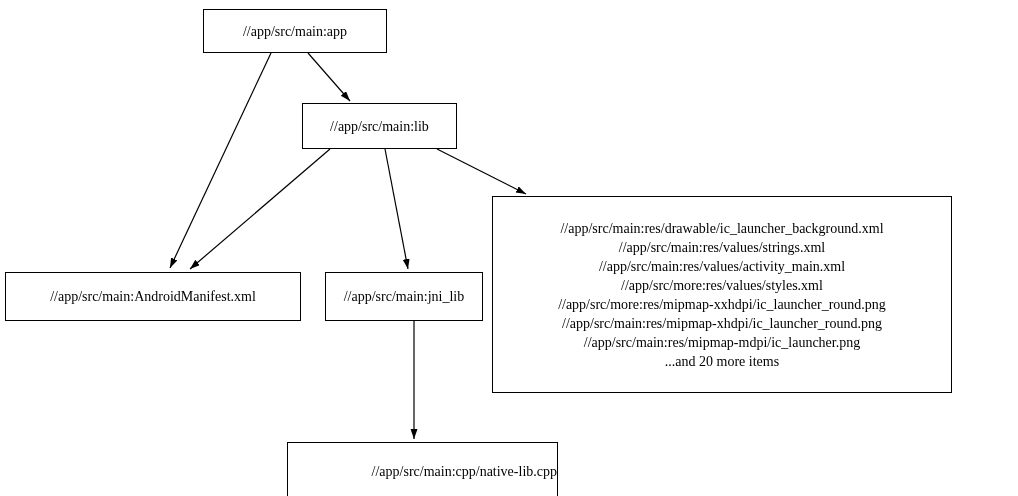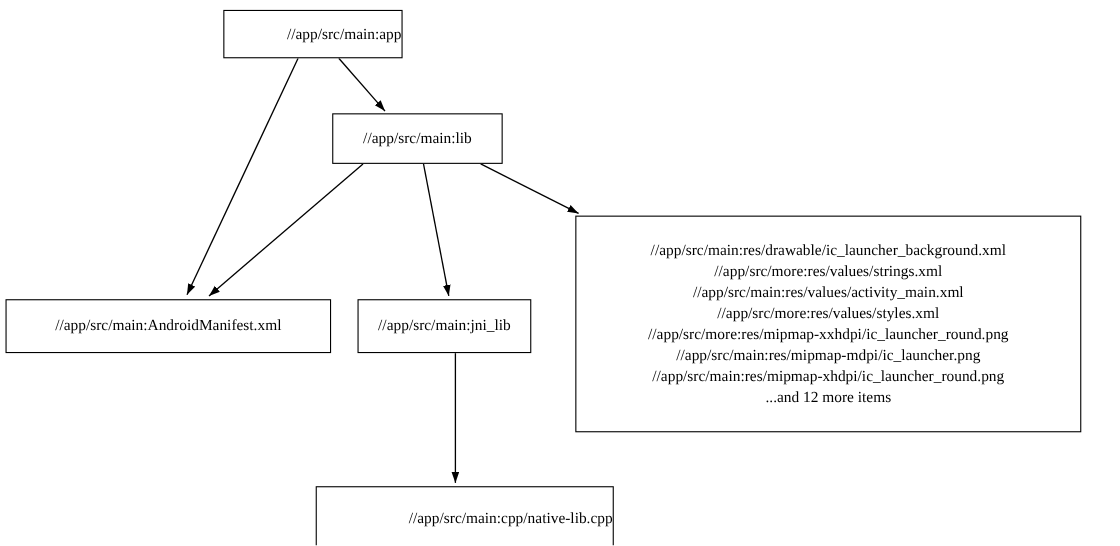--- a/index.html
+++ b/index.html
@@ -29,25 +29,25 @@
     border: 1px solid #000000;
     background: #ffffff;
     display: flex;
     align-items: center;
     justify-content: center;
     text-align: center;
     font-size: 14px;
     line-height: 19px;
     white-space: nowrap;
   }
-  .node-app        { left: 203px; top:   9px; width: 163px; height: 44px; justify-content: flex-end; }
+  .node-app        { left: 203px; top:   9px; width: 184px; height: 44px; }
   .node-lib        { left: 302px; top: 103px; width: 155px; height: 46px; }
   .node-manifest   { left:   5px; top: 272px; width: 296px; height: 49px; }
   .node-jnilib     { left: 325px; top: 272px; width: 158px; height: 49px; }
-  .node-resgroup   { left: 523px; top: 196px; width: 460px; height: 197px; }
+  .node-resgroup   { left: 492px; top: 196px; width: 460px; height: 197px; }
   .node-nativecpp  { left: 287px; top: 442px; width: 271px; height: 59px; justify-content: flex-end; }
   .node-resgroup .lines { display: block; }
   .node-resgroup .lines div { line-height: 19px; }
   svg line { stroke: #000000; stroke-width: 1.2; }
 </style>
 </head>
 <body>
 
 <div id="canvas">
 
@@ -77,27 +77,27 @@
     <span>//app/src/main:lib</span>
   </div>
 
   <div class="node node-jnilib">
     <span>//app/src/main:jni_lib</span>
   </div>
 
   <div class="node node-resgroup">
     <div class="lines">
         <div>//app/src/main:res/drawable/ic_launcher_background.xml</div>
-        <div>//app/src/more:res/values/strings.xml</div>
+        <div>//app/src/main:res/values/strings.xml</div>
         <div>//app/src/main:res/values/activity_main.xml</div>
         <div>//app/src/more:res/values/styles.xml</div>
         <div>//app/src/more:res/mipmap-xxhdpi/ic_launcher_round.png</div>
+        <div>//app/src/main:res/mipmap-xhdpi/ic_launcher_round.png</div>
         <div>//app/src/main:res/mipmap-mdpi/ic_launcher.png</div>
-        <div>//app/src/main:res/mipmap-xhdpi/ic_launcher_round.png</div>
-        <div>...and 12 more items</div>
+        <div>...and 20 more items</div>
       </div>
   </div>
 
   <div class="node node-nativecpp">
     <span>//app/src/main:cpp/native-lib.cpp</span>
   </div>
 
 </div>
 
 </body></html>

